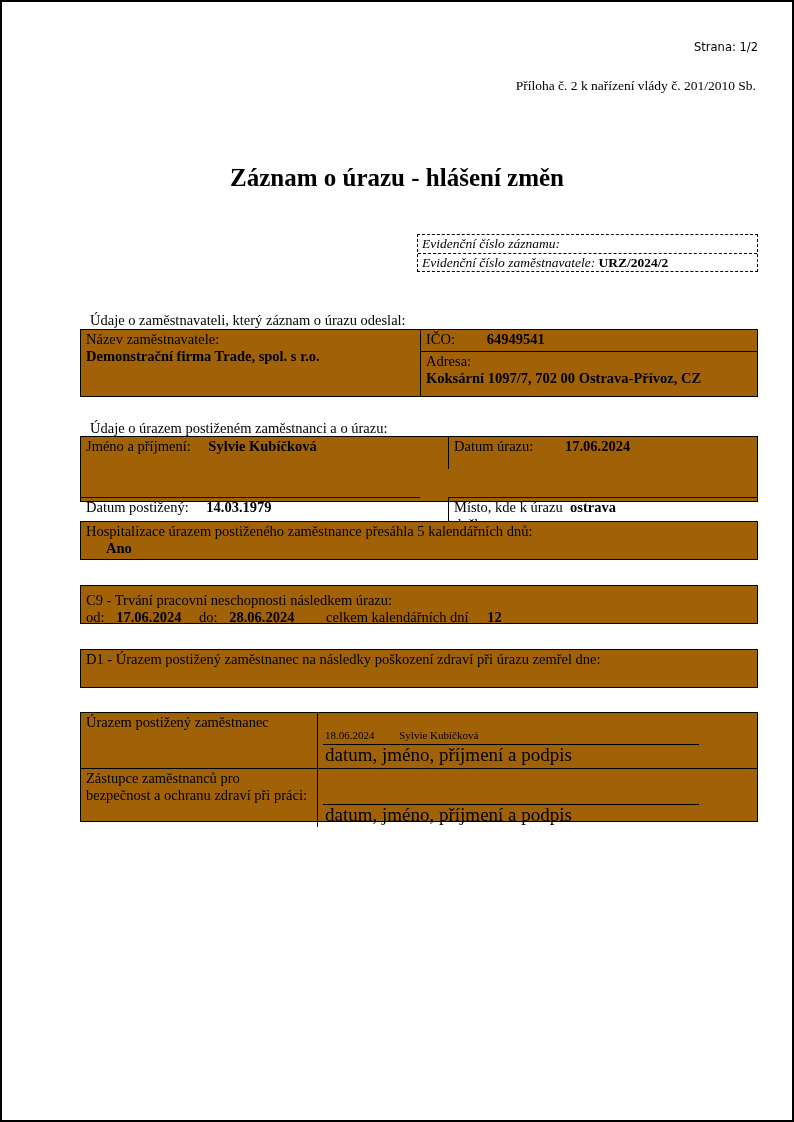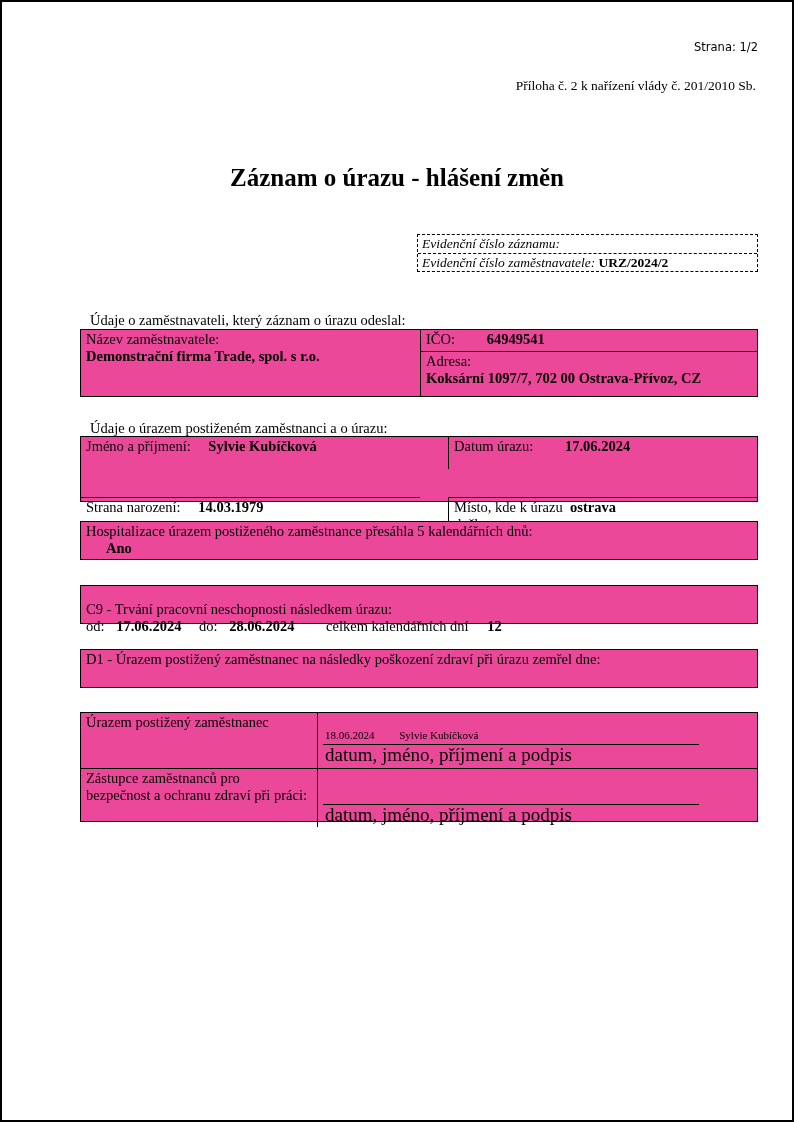--- a/index.html
+++ b/index.html
@@ -28,40 +28,40 @@
     border:1px dashed #000;
     font-size:13.5px;
   }
   .evidence-row { padding:0 4px; height:18px; line-height:18px; white-space:nowrap; overflow:hidden; }
   .evidence-row + .evidence-row { border-top:1px dashed #000; }
 
   .section-heading { left:88px; font-size:14.5px; }
   .h-employer { top:310px; }
   .h-employee { top:418px; }
 
-  .frame { border:1px solid #000; background:#ec4899; }
+  .frame { border:1px solid #000; background:#a16207; }
 
   .tbl-employer { left:78px; top:327px; width:678px; height:68px; display:grid; grid-template-columns:339px 1fr; grid-template-rows:22px 1fr; }
   .tbl-employer .cell { padding:1px 5px; }
   .te-left { grid-row:1 / 3; }
   .te-ico { border-left:1px solid #000; border-bottom:1px solid #000; white-space:nowrap; }
   .te-addr { border-left:1px solid #000; }
 
   .tbl-employee { left:78px; top:434px; width:678px; height:66px; display:grid; grid-template-columns:339px 1fr; grid-template-rows:32px 1fr;gap:28px; }
   .tbl-employee .cell { padding:1px 5px; }
   .tbl-employee .col2 { border-left:1px solid #000; }
   .tbl-employee .row2 { border-top:1px solid #000; }
   .place-cell { display:flex; align-items:flex-start; }
   .place-label { width:116px; flex:0 0 auto; }
   .place-value { margin-left:0px; }
 
   .box-hosp { left:78px; top:519px; width:678px; height:39px; padding:1px 5px; }
   .hosp-value { padding-left:20px; }
 
-  .box-c9 { left:78px; top:583px; width:678px; height:39px; padding:15px 5px; }
+  .box-c9 { left:78px; top:583px; width:678px; height:39px; padding:6px 5px; }
   .c9-line2 span { display:inline-block; }
   .ml6 { margin-left:15px; } .ml8 { margin-left:8px; } .ml14 { margin-left:14px; } .ml28 { margin-left:28px; }
 
   .box-d1 { left:78px; top:647px; width:678px; height:39px; padding:1px 5px; }
 
   .tbl-sign { left:78px; top:710px; width:678px; height:110px; display:grid; grid-template-columns:236px 1fr; grid-template-rows:55px 1fr; }
   .tbl-sign .cell { padding:1px 5px; }
   .tbl-sign .col2 { border-left:1px solid #000; }
   .tbl-sign .row2 { border-top:1px solid #000; }
   .sig-area { width:376px; }
@@ -113,21 +113,21 @@
   <div class="abs frame tbl-employee body-txt">
     <div class="cell">
       <span>Jméno a příjmení:</span>
       <span class="b ml14">Sylvie Kubíčková</span>
     </div>
     <div class="cell col2">
       <span>Datum úrazu:</span>
       <span class="b ml28">17.06.2024</span>
     </div>
     <div class="cell row2">
-      <span>Strana narození:</span>
+      <span>Datum postižený:</span>
       <span class="b ml14">14.03.1979</span>
     </div>
     <div class="cell col2 row2 place-cell">
       <span class="place-label">Místo, kde k úrazu došlo:</span>
       <span class="b place-value">ostrava</span>
     </div>
   </div>
 
   <div class="abs frame box-hosp body-txt">
     <div>Hospitalizace úrazem postiženého zaměstnance přesáhla 5 kalendářních dnů:</div>

